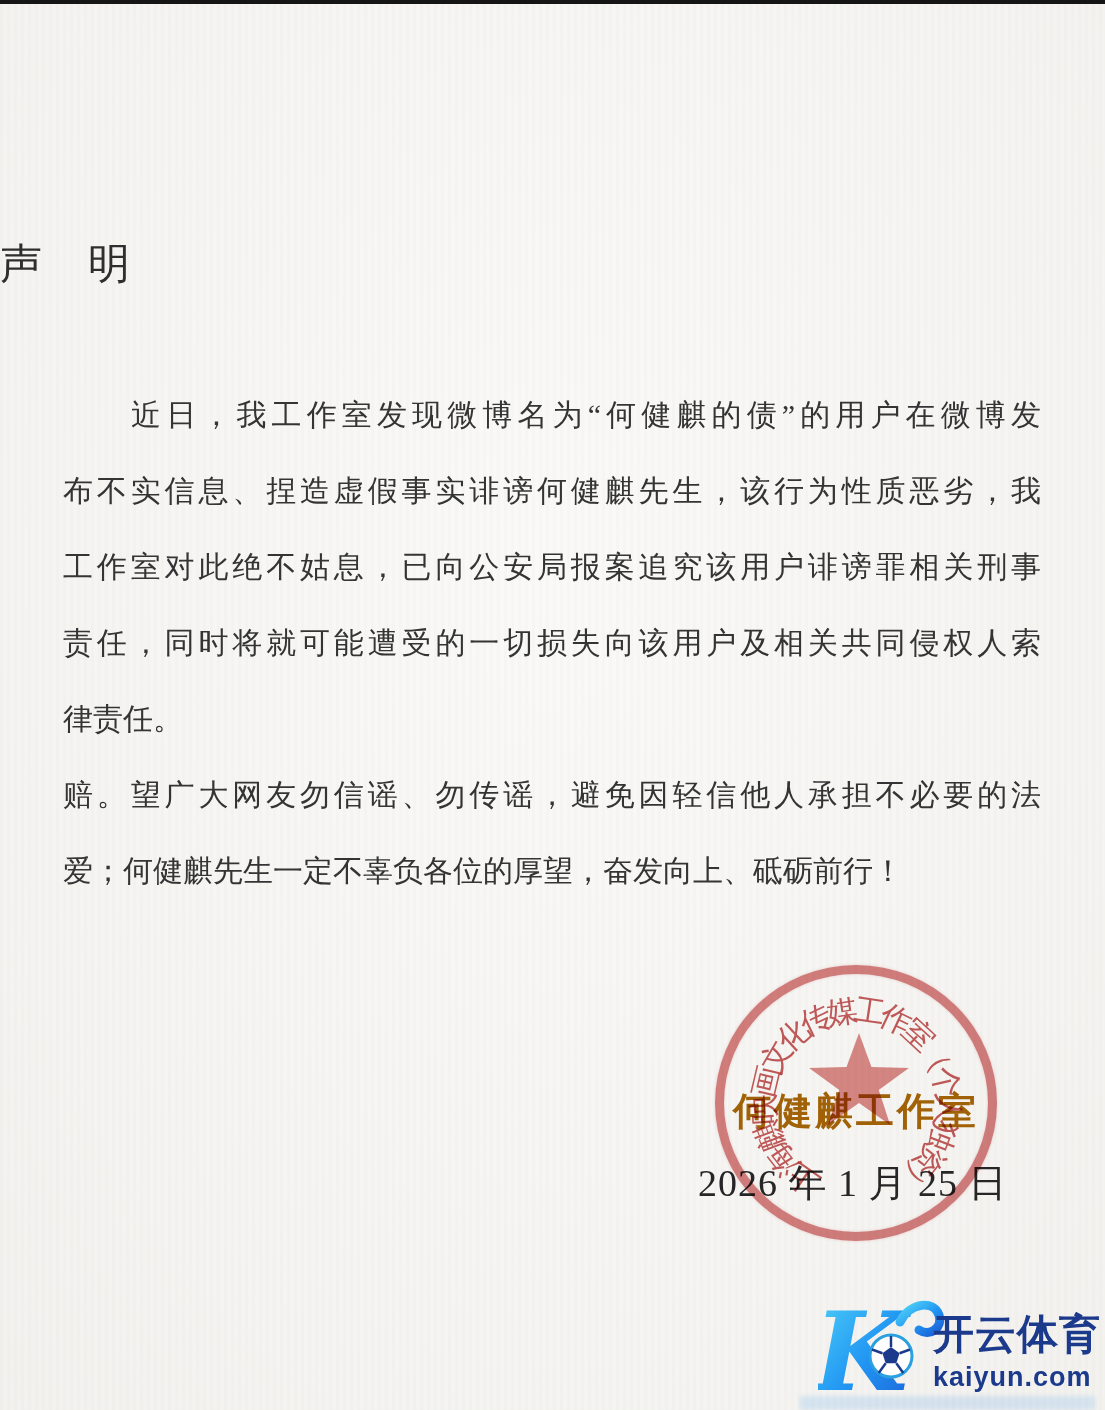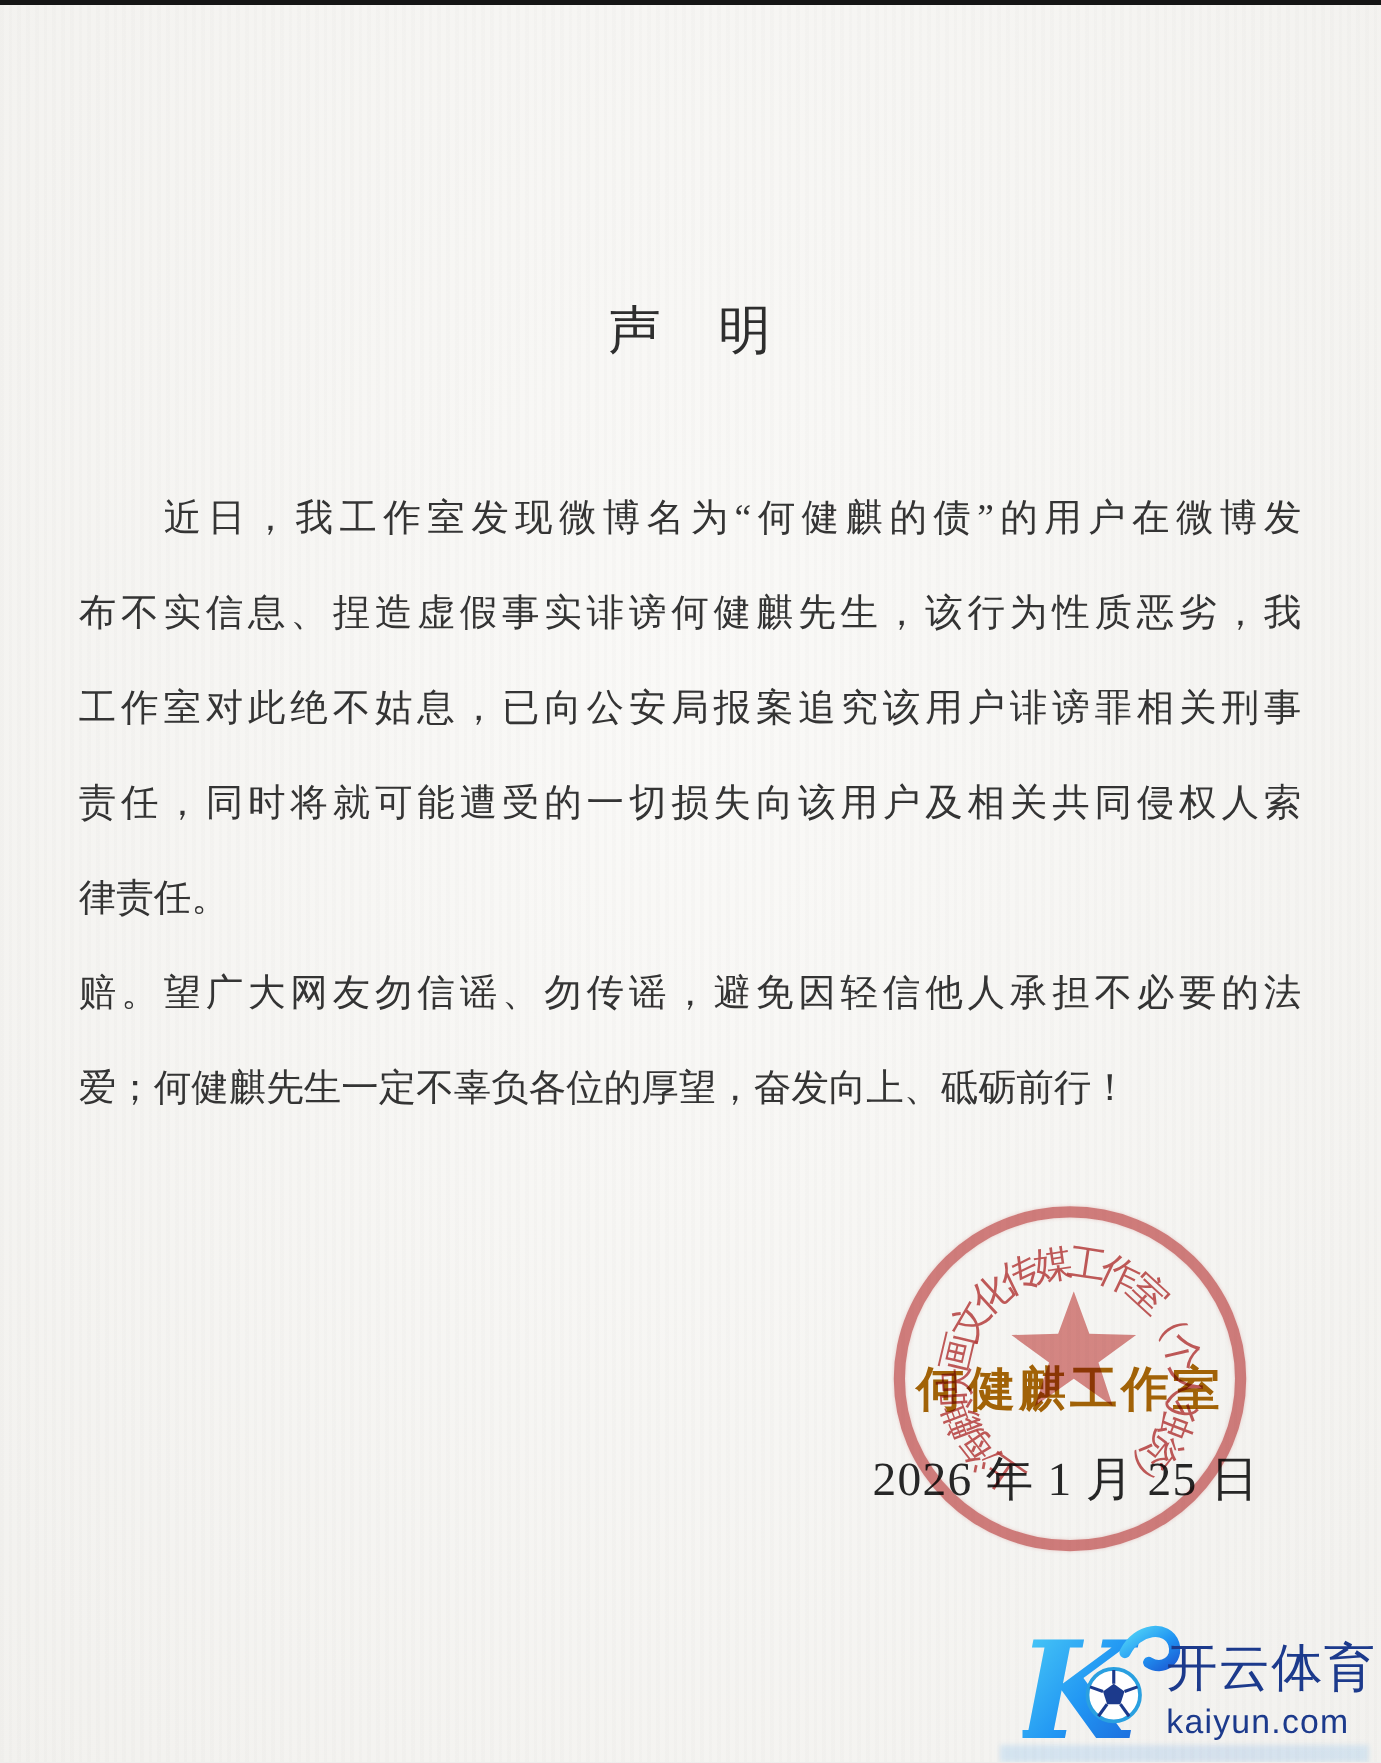--- a/index.html
+++ b/index.html
@@ -24,21 +24,21 @@
   }
   .top-strip {
     position: absolute; left: 0; top: 0;
     width: 100%; height: 4px;
     background: #151515;
   }
   .doc-title {
     position: absolute;
     left: 0; top: 236px;
     width: 100%;
-    text-align: center;
+    text-align: left;
     font-size: 42px;
     color: #2e2e2e;
     letter-spacing: 2px;
     font-weight: 500;
   }
   .doc-body {
     position: absolute;
     left: 63px; top: 377px;
     width: 978px;
     color: #343434;
@@ -107,29 +107,29 @@
   .brand {
     position: absolute;
     left: 818px; top: 1288px;
     width: 287px; height: 122px;
     z-index: 4;
   }
   .brand-mark { position: absolute; left: 0; top: 0; }
   .brand-text { position: absolute; left: 115px; top: 24px; }
   .brand-cn {
     font-family: "Liberation Sans", "DejaVu Sans", sans-serif;
-    font-weight: normal;
+    font-weight: bold;
     font-size: 41px;
     letter-spacing: 1px;
     color: #1c3a8c;
     line-height: 1.1;
   }
   .brand-domain {
     font-family: "Liberation Sans", "DejaVu Sans", sans-serif;
-    font-weight: normal;
+    font-weight: bold;
     font-size: 27px;
     letter-spacing: 1px;
     color: #1c3a8c;
     margin-top: 5px;
   }
   .brand-ghost {
     position: absolute;
     left: 800px; top: 1396px;
     width: 295px; height: 14px;
     background: linear-gradient(90deg, rgba(140,195,240,0.30), rgba(110,165,230,0.22) 60%, rgba(140,195,240,0.28));

